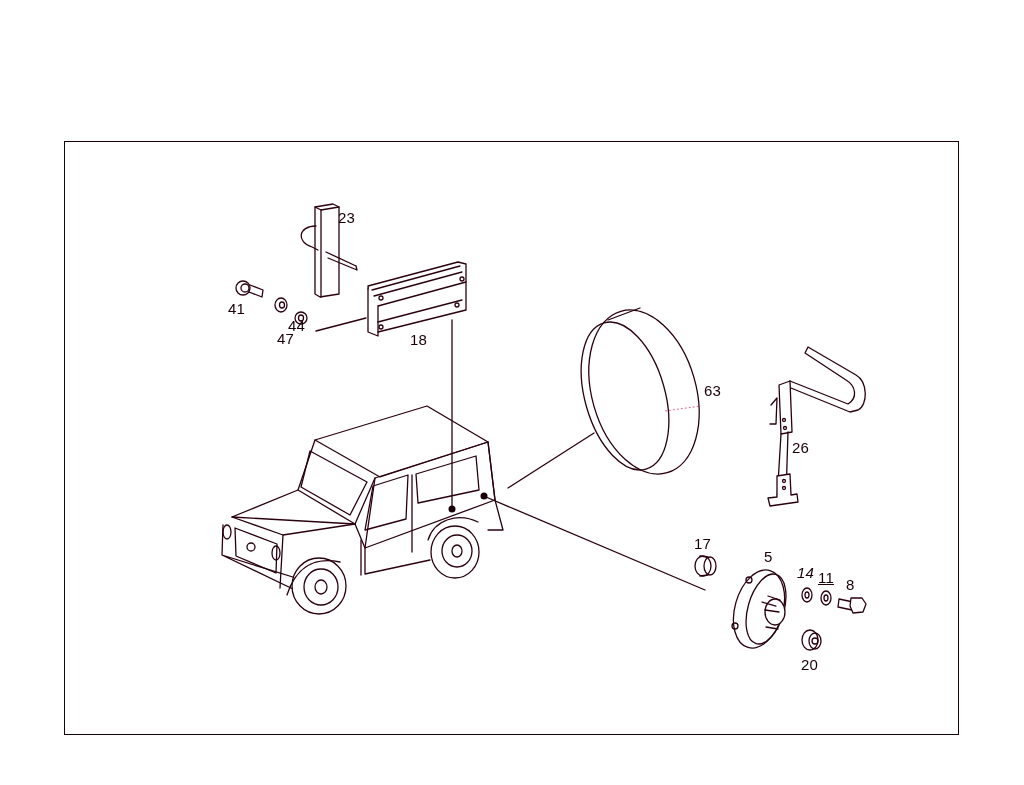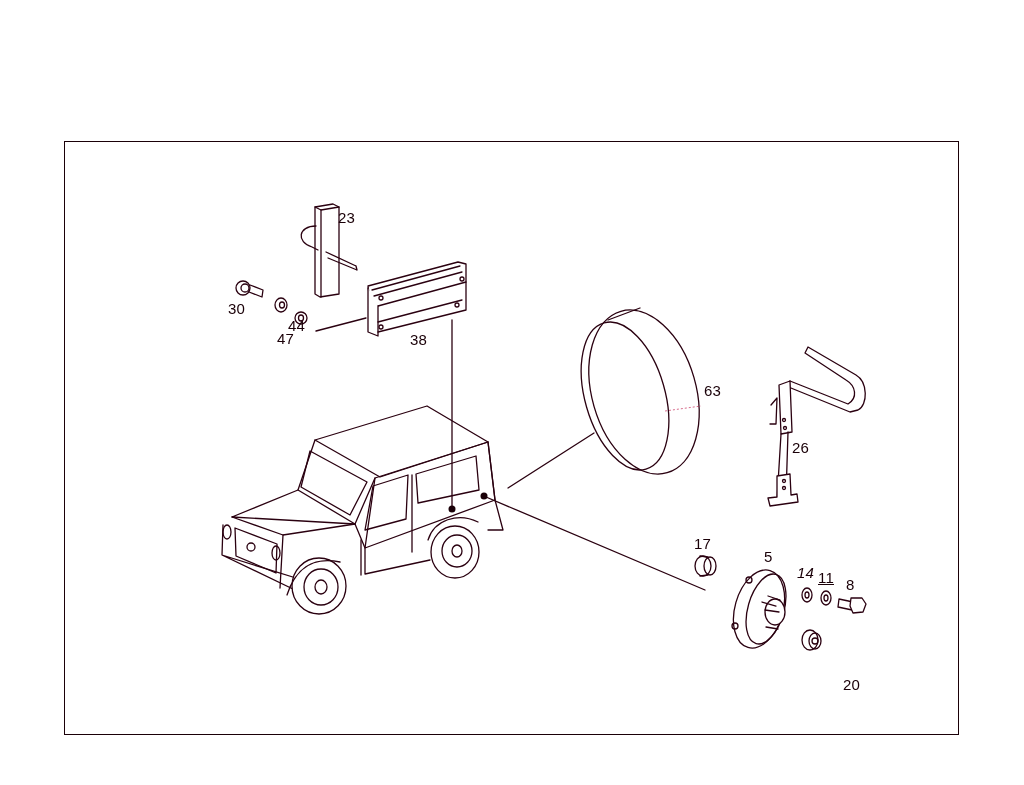--- a/index.html
+++ b/index.html
@@ -153,25 +153,25 @@
       <path class="ln" d="M287 595 C295 570 312 556 340 562"></path>
 
       <ellipse class="ln fill-w" cx="455" cy="552" rx="24" ry="26"></ellipse>
       <ellipse class="ln" cx="457" cy="551" rx="15" ry="16"></ellipse>
       <ellipse class="ln" cx="457" cy="551" rx="5" ry="6"></ellipse>
       <path class="ln" d="M428 540 C434 520 458 512 478 522"></path>
     </g>
   </svg>
 
   <span class="label" style="left:338px; top:210px;">23</span>
-  <span class="label" style="left:228px; top:301px;">30</span>
+  <span class="label" style="left:228px; top:301px;">41</span>
   <span class="label" style="left:251px; top:318px;margin-left:37px;">44</span>
   <span class="label" style="left:277px; top:331px;">47</span>
-  <span class="label" style="left:410px; top:332px;">38</span>
+  <span class="label" style="left:410px; top:332px;">18</span>
   <span class="label" style="left:704px; top:383px;">63</span>
   <span class="label" style="left:792px; top:440px;">26</span>
   <span class="label" style="left:694px; top:536px;">17</span>
   <span class="label" style="left:764px; top:549px;">5</span>
   <span class="label" style="left:797px; top:565px;font-style:italic;">14</span>
   <span class="label" style="left:818px; top:570px;text-decoration:underline;">11</span>
   <span class="label" style="left:846px; top:577px;">8</span>
-  <span class="label" style="left:843px; top:657px;margin-top:20px;">20</span>
+  <span class="label" style="left:801px; top:657px;">20</span>
 </div>
 
 </body></html>

